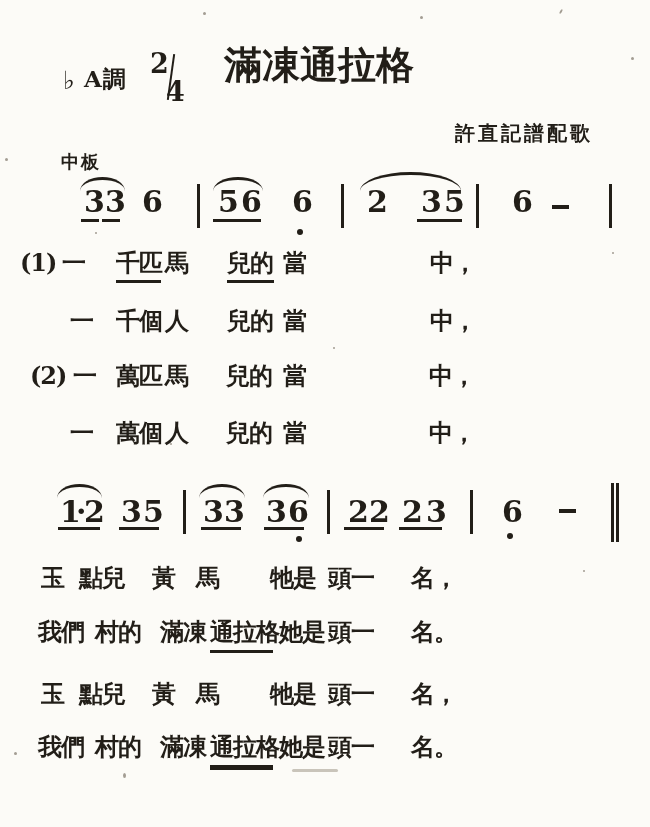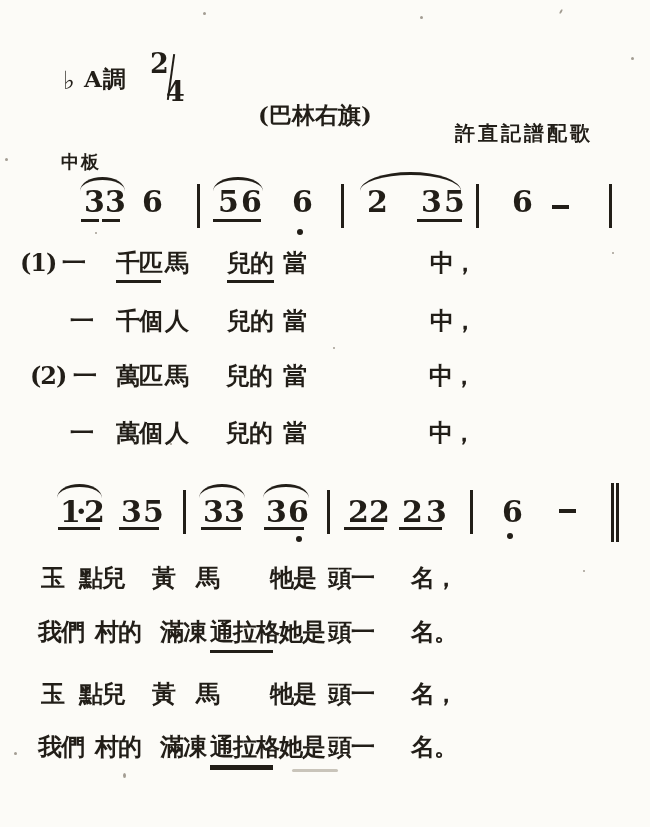--- a/index.html
+++ b/index.html
@@ -37,21 +37,21 @@
 </head>
 <body>
 
 <div class="page">
 
   <div class="abs flat">♭</div>
   <div class="abs keyname">A調</div>
   <div class="abs time-top">2</div>
   <div class="abs time-slash"></div>
   <div class="abs time-bottom">4</div>
-  <div class="abs subtitle">(巴林右旗)</div>
+  <div class="abs title">滿凍通拉格</div>
   <div class="abs credit2">許直記譜配歌</div>
   <div class="abs tempo">中板</div>
 
   <div>
       <span class="note" style="left: 84px; top: 187px;">3</span>
       <span class="note" style="left: 105px; top: 187px;">3</span>
       <span class="note" style="left: 142px; top: 187px;">6</span>
       <span class="note" style="left: 218px; top: 187px;">5</span>
       <span class="note" style="left: 241px; top: 187px;">6</span>
       <span class="note" style="left: 292px; top: 187px;">6</span>

